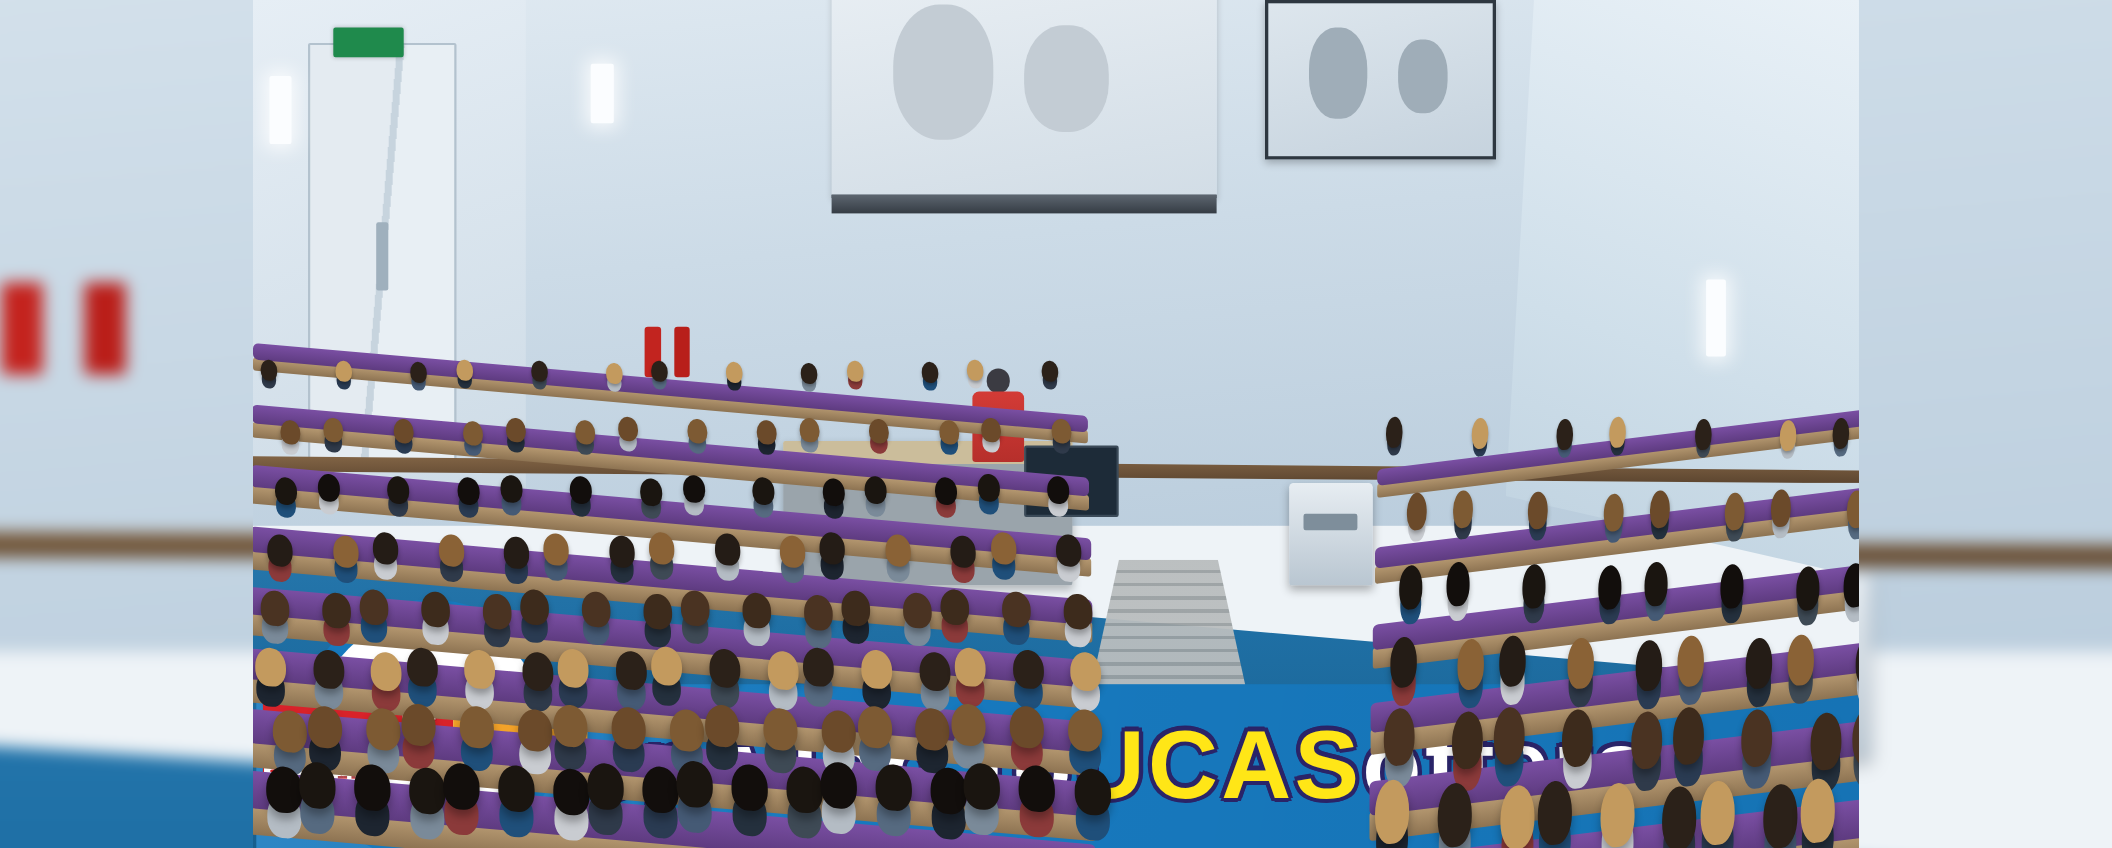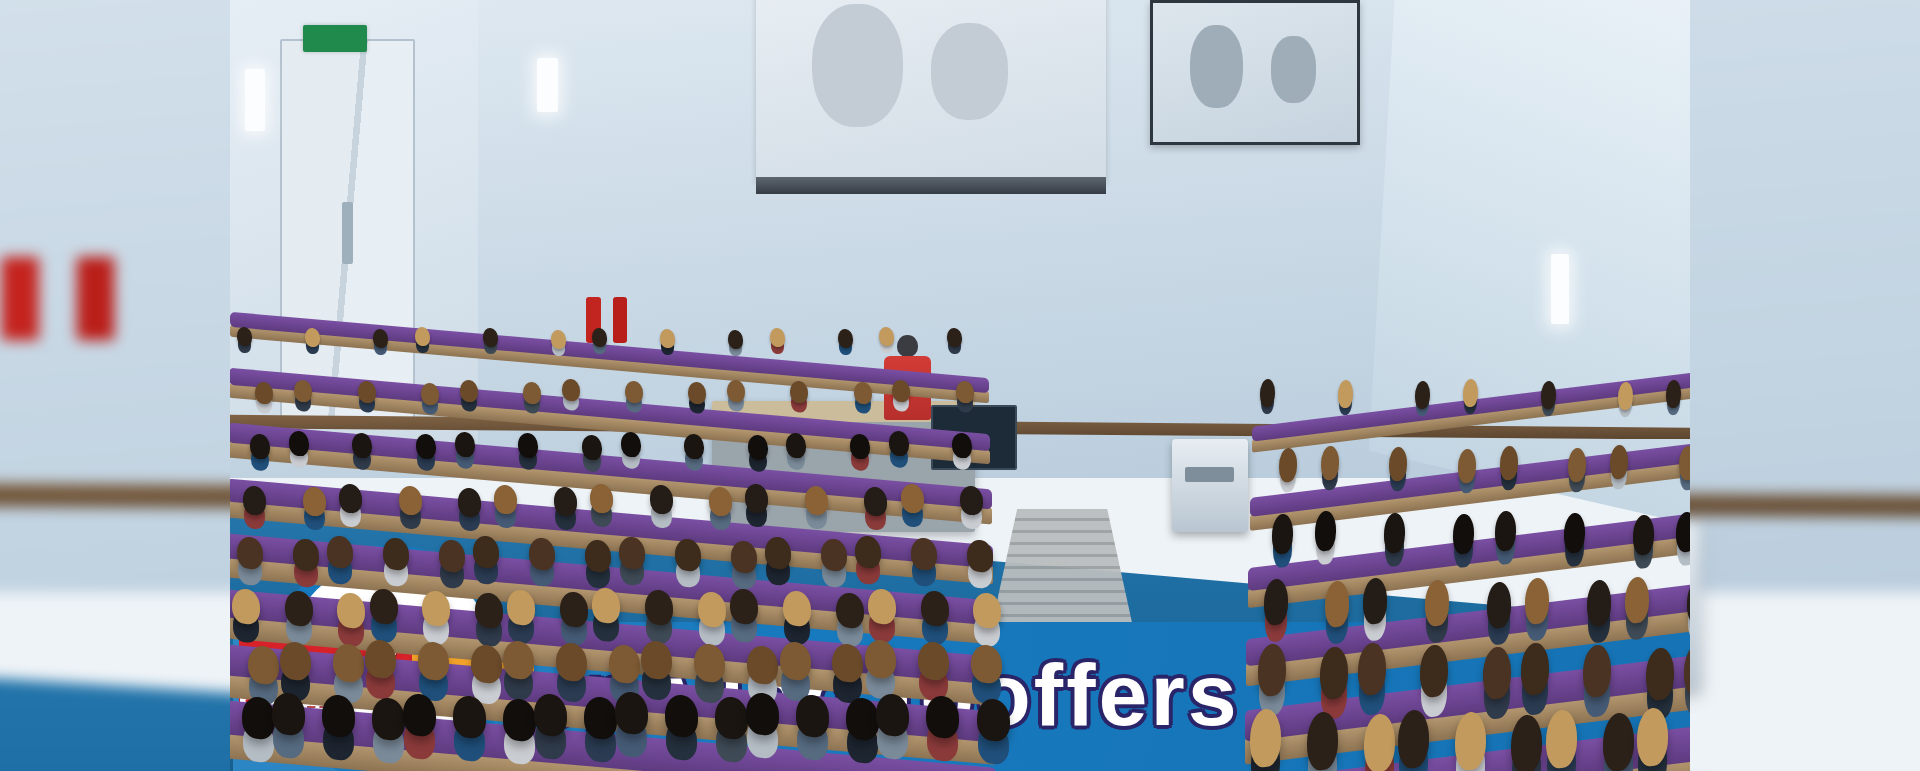--- a/index.html
+++ b/index.html
@@ -436,20 +436,21 @@
           <div class="head" style="left: 75.0262%; top: 82.9891%; width: 6.6%; height: 13.53%; background: rgb(43, 33, 25); box-shadow: rgba(0, 0, 0, 0.3) 0px 6px 8px, rgb(69, 90, 117) 0px 24px 0px -1px; z-index: 15; transform: skewY(-7deg);"></div>
           <div class="head" style="left: 82.448%; top: 81.92%; width: 6.6%; height: 13.53%; background: rgb(195, 154, 94); box-shadow: rgba(0, 0, 0, 0.3) 0px 6px 8px, rgb(36, 48, 61) 0px 24px 0px -1px; z-index: 15; transform: skewY(-7deg);"></div>
         </div>
     </div>
   </div>
 
   <div class="banner">
     <div class="sheen"></div>
     <div class="headline">
       <span>Replying to </span>
+        <span class="hl-accent">UCAS</span>
         <span> offers</span>
     </div>
   </div>
 
   <div class="badge">
     <div class="ring"></div>
     <div class="disc"></div>
     <div class="masthead">
       <div class="red"></div>
       <div class="orange"></div>

